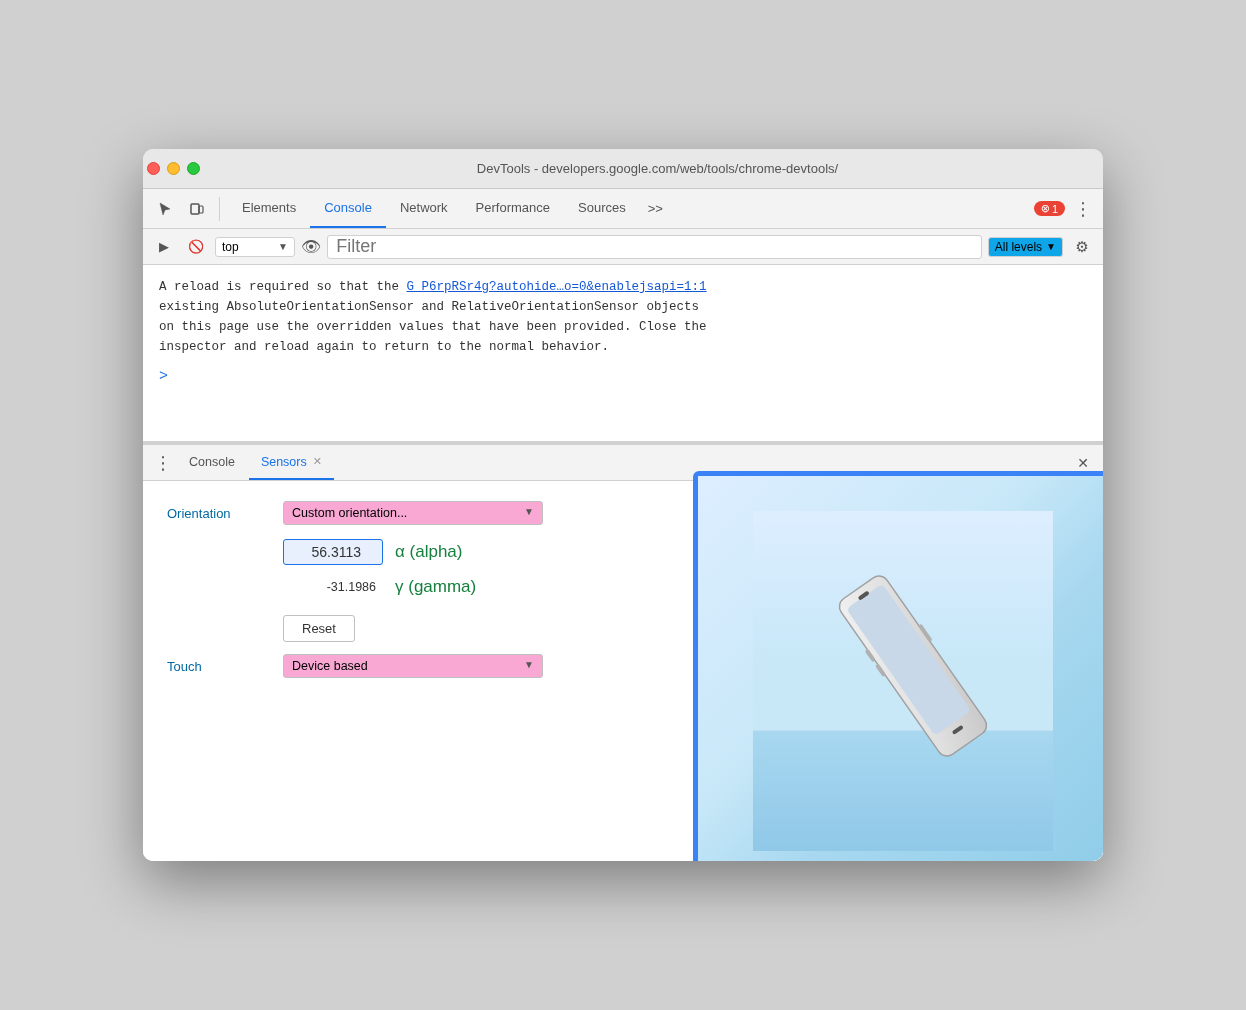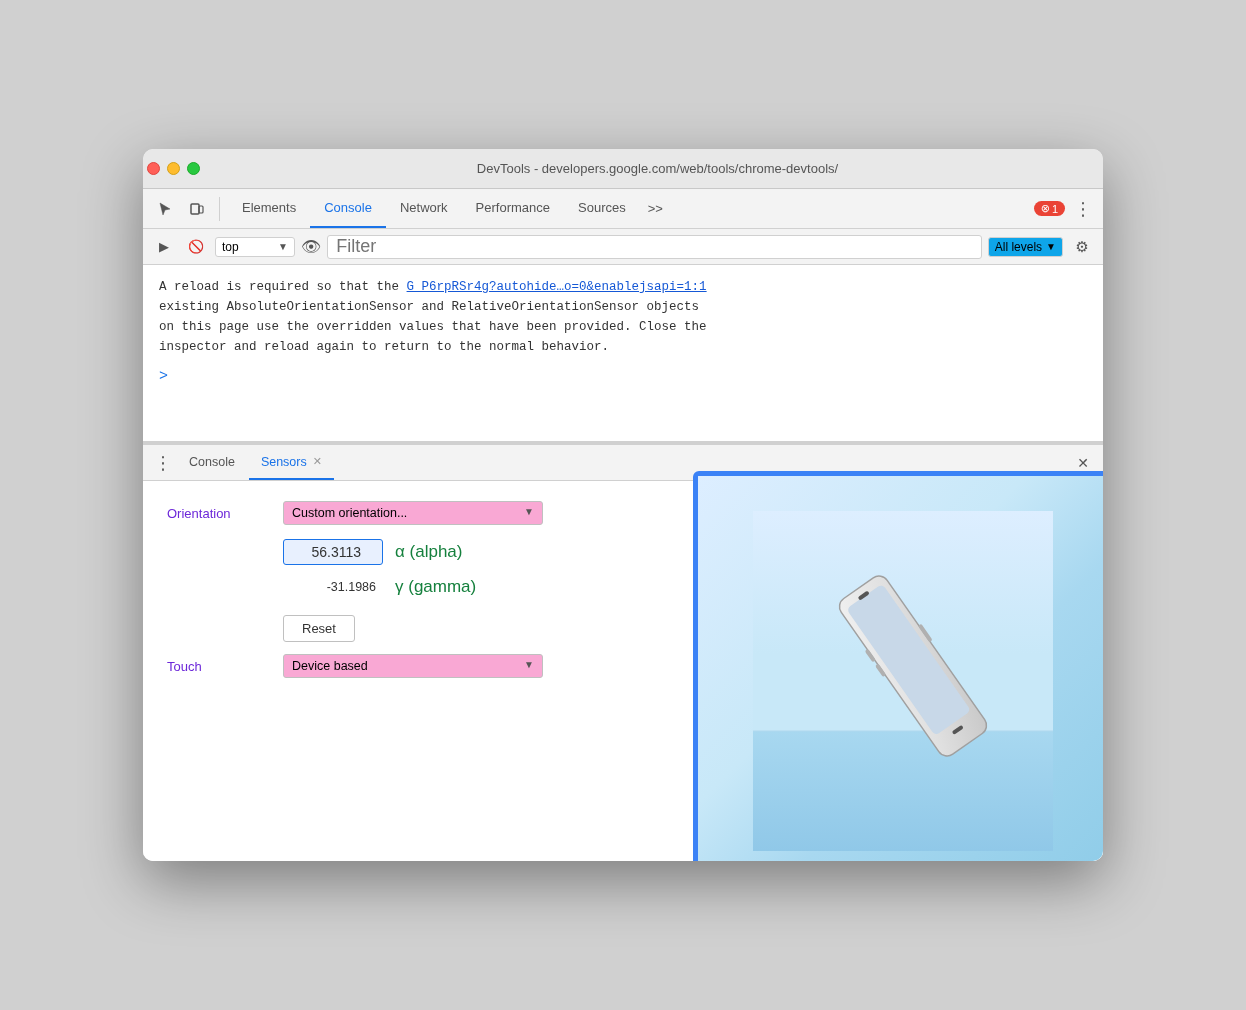--- a/index.html
+++ b/index.html
@@ -264,21 +264,21 @@
     }
     .sensor-row {
       display: flex;
       align-items: center;
       margin-bottom: 14px;
       gap: 16px;
     }
     .sensor-label {
       width: 100px;
       font-size: 13px;
-      color: #6d28d9;
+      color: #0369a1;
     }
     .sensor-dropdown {
       display: flex;
       align-items: flex-start;
       background: #f9a8d4;
       border: 1px solid #c0c0c0;
       border-radius: 3px;
       padding: 4px 8px;
       font-size: 12.5px;
       cursor: pointer;

